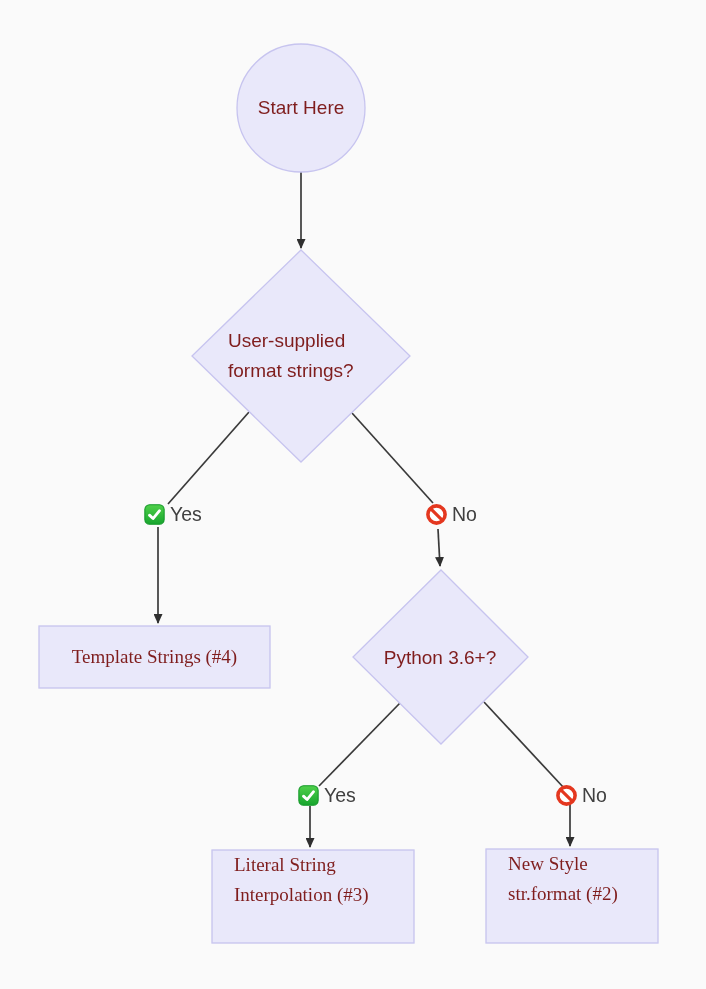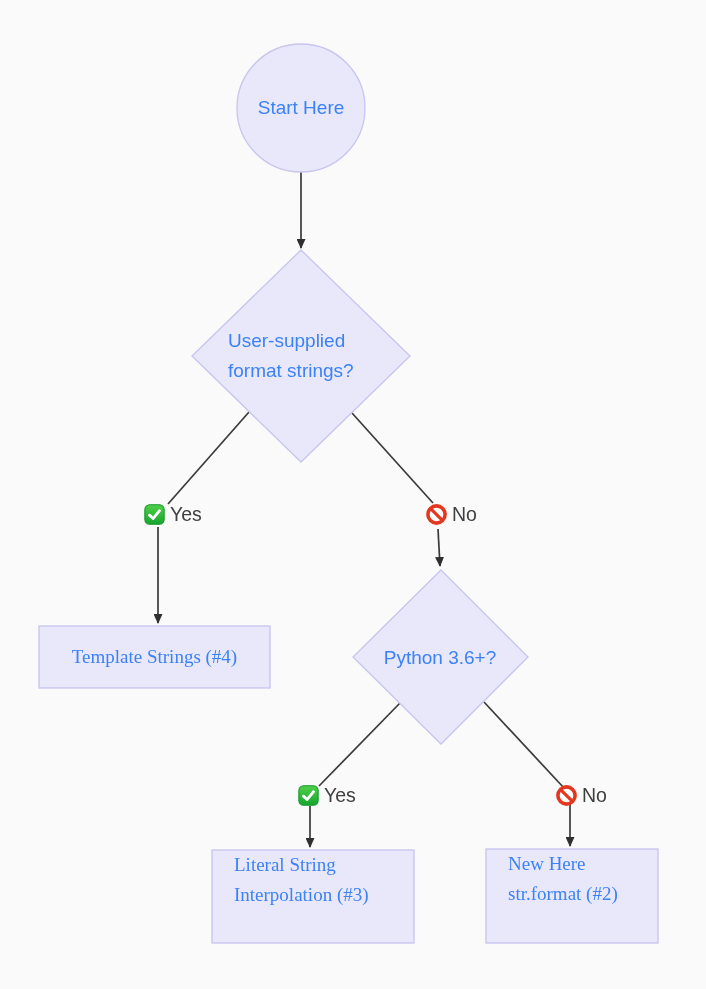--- a/index.html
+++ b/index.html
@@ -32,21 +32,21 @@
   }
   .edge {
     stroke: #3a3a3a;
     stroke-width: 1.7;
     fill: none;
   }
   .label {
     position: absolute;
     font-size: 19px;
     line-height: 30px;
-    color: #3b82f6;
+    color: #7f1d1d;
     white-space: nowrap;
   }
   .center-xy {
     transform: translate(-50%, -50%);
   }
   .center-y {
     transform: translateY(-50%);
   }
   .box-label {
     display: flex;
@@ -123,21 +123,21 @@
   <div class="label center-xy" style="left:440px; top:658px;">Python 3.6+?</div>
 
   <div class="label box-label" style="left:39px; top:626px; width:231px; height:62px;">Template Strings (#4)</div>
 
   <div class="label box-label left-align" style="left:212px; top:850px; width:202px; height:93px;">
     <div>Literal String</div>
     <div>Interpolation (#3)</div>
   </div>
 
   <div class="label box-label left-align" style="left:486px; top:849px; width:172px; height:94px;">
-    <div>New Here</div>
+    <div>New Style</div>
     <div>str.format (#2)</div>
   </div>
 
   <div class="edge-label" style="left:144px; top:504px;">
     <svg width="21" height="21" viewBox="0 0 20 20">
       <rect x="0.8" y="0.8" width="18.4" height="18.4" rx="4.5" fill="url(#greenGrad)" stroke="#149929" stroke-width="1"></rect>
       <path d="M5.2 10.6 L8.6 13.9 L14.8 6.4" stroke="#ffffff" stroke-width="2.7" fill="none" stroke-linecap="round" stroke-linejoin="round"></path>
     </svg>
     <span>Yes</span>
   </div>

